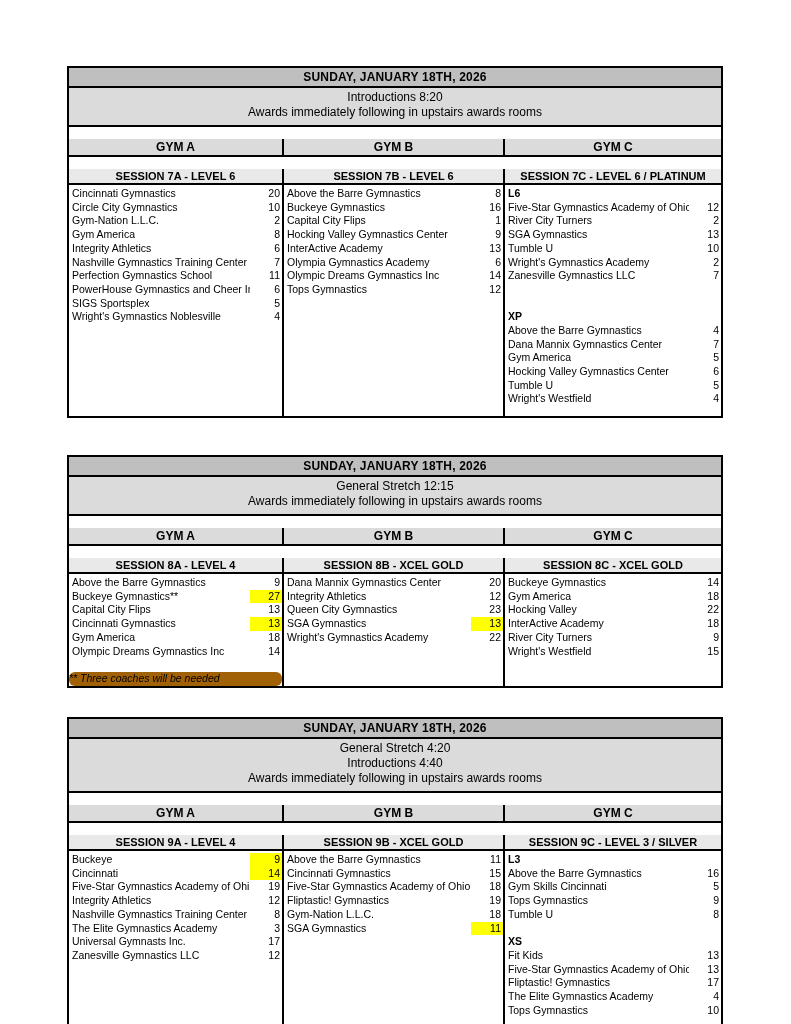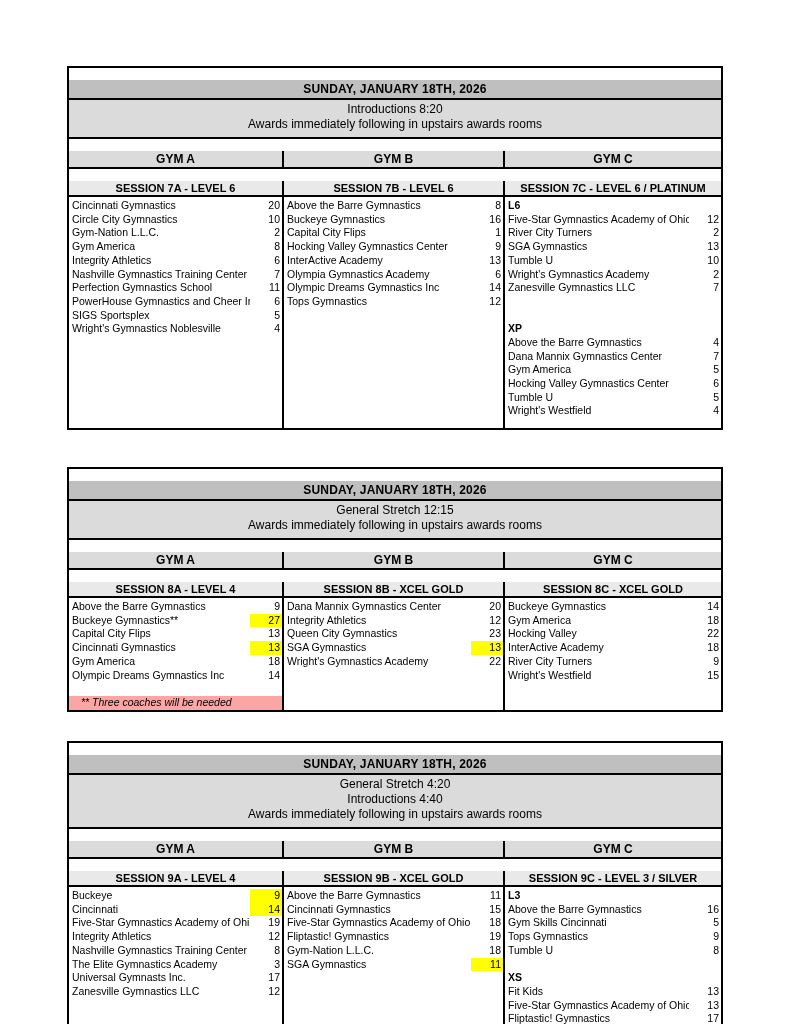--- a/index.html
+++ b/index.html
@@ -29,21 +29,20 @@
   .sched-table.gap-md { margin-bottom: 29px; }
 
   .t-title {
     background: #bfbfbf;
     border-bottom: 2px solid #000;
     font-weight: bold;
     font-size: 12px;
     text-align: center;
     padding: 2px 0;
     letter-spacing: 0.2px;
-    margin-top: 12px;
   }
   .t-info {
     background: #dbdbdb;
     border-bottom: 2px solid #000;
     text-align: center;
     font-size: 12px;
     padding: 2px 0 5px 0;
   }
   .t-info div { line-height: 15px; }
 
@@ -93,24 +92,25 @@
   }
   .tname.bold { font-weight: bold; }
   .tcount {
     width: 30px;
     text-align: right;
     padding-right: 2px;
     flex: none;
   }
   .tcount.hl { background: #ffff00; }
   .brow.note {
-    background: #fca5a5;
+    background: #a16207;
     font-style: italic;
     display: block;
-    padding-left: 12px;
+    padding-left: 0;
+    border-radius: 6px;
   }
 </style>
 </head>
 <body>
 
 <div class="page">
   <div class="page-inner">
 
     <section class="sched-table gap-lg t0">
       <div class="t-title">SUNDAY, JANUARY 18TH, 2026</div>

